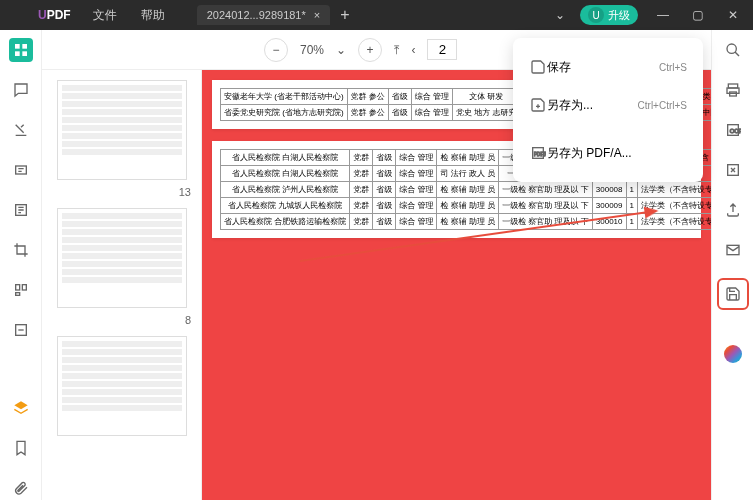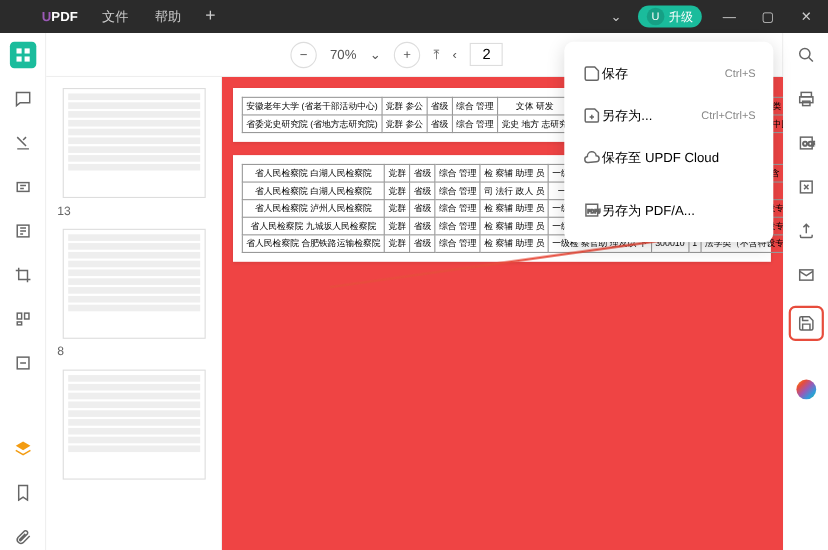--- a/index.html
+++ b/index.html
@@ -34,21 +34,21 @@
 
 
 .top-controls { position: absolute; left: 42px; top: 30px; right: 42px; height: 40px; background: #fff; border-bottom: 1px solid #eee; display: flex; align-items: center; padding: 0 10px; gap: 12px; font-size: 12px; color: #555; }
 .zoom-btn { width: 24px; height: 24px; border: 1px solid #ddd; border-radius: 50%; display: flex; align-items: center; justify-content: center; cursor: pointer; }
 .page-input { width: 30px; border: 1px solid #ddd; padding: 2px; text-align: center; }
 
 
 .thumb-panel { position: absolute; left: 42px; top: 70px; width: 160px; height: 430px; background: #fff; border-right: 1px solid #eee; overflow-y: auto; padding: 10px; }
 .thumb { width: 130px; height: 100px; background: #fff; border: 1px solid #ddd; margin: 0 auto 6px; display: flex; flex-direction: column; padding: 4px; }
 .thumb-row { height: 6px; background: #eee; margin-bottom: 2px; }
-.thumb-label { text-align: left; font-size: 11px; color: #666; margin-bottom: 10px; }
+.thumb-label { text-align: right; font-size: 11px; color: #666; margin-bottom: 10px; }
 
 
 .main { position: absolute; left: 202px; top: 70px; right: 42px; bottom: 0; background: #ef4444; overflow: auto; padding: 10px; }
 .page { background: #fff; margin: 0 auto 12px; padding: 8px; box-shadow: 0 1px 3px rgba(0,0,0,.1); }
 table { border-collapse: collapse; font-size: 8px; width: 100%; }
 td { border: 1px solid #999; padding: 2px 3px; text-align: center; white-space: nowrap; }
 
 
 .dropdown { position: absolute; right: 50px; top: 38px; width: 190px; background: #fff; border-radius: 8px; box-shadow: 0 4px 16px rgba(0,0,0,.15); padding: 10px 8px; z-index: 100; }
 .dropdown-title { font-size: 12px; font-weight: bold; padding: 4px 8px 10px; }
@@ -63,20 +63,24 @@
 
 svg { width: 16px; height: 16px; }
 </style>
 </head>
 <body>
 
 <div class="titlebar">
   <div class="logo"><span class="u">U</span><span class="pdf">PDF</span></div>
   <div class="menu-item">文件</div>
   <div class="menu-item">帮助</div>
+  <div class="tab">
+    <span>2024012...9289181*</span>
+    <span class="tab-close">×</span>
+  </div>
   <div class="tab-add">+</div>
   <div class="titlebar-right">
     <span>⌄</span>
     <div class="upgrade">
       <span class="upgrade-icon">U</span>
       <span>升级</span>
     </div>
     <span class="win-btn">—</span>
     <span class="win-btn">▢</span>
     <span class="win-btn">✕</span>
@@ -407,28 +411,20 @@
   <div class="dd-item">
     <span class="dd-icon">
         <svg viewBox="0 0 24 24" fill="none" stroke="currentColor" stroke-width="2">
           <path d="M19 21H5a2 2 0 01-2-2V5a2 2 0 012-2h11l5 5v11a2 2 0 01-2 2z"></path>
           <path d="M12 11v6M9 14h6"></path>
         </svg>
       </span>
     <span>另存为...</span>
     <span class="dd-shortcut">Ctrl+Ctrl+S</span>
   </div>
-  <div class="dd-item">
-    <span class="dd-icon">
-        <svg viewBox="0 0 24 24" fill="none" stroke="currentColor" stroke-width="2">
-          <path d="M18 18a4 4 0 000-8 6 6 0 00-12 1 4 4 0 001 8z"></path>
-        </svg>
-      </span>
-    <span>保存至 UPDF Cloud</span>
-  </div>
   <div class="dd-divider"></div>
   <div class="dd-item">
     <span class="dd-icon">
         <svg viewBox="0 0 24 24" fill="none" stroke="currentColor" stroke-width="2">
           <rect x="4" y="4" width="16" height="16"></rect>
           <text x="6" y="16" font-size="7" fill="currentColor">PDF/A</text>
         </svg>
       </span>
     <span>另存为 PDF/A...</span>
   </div>

